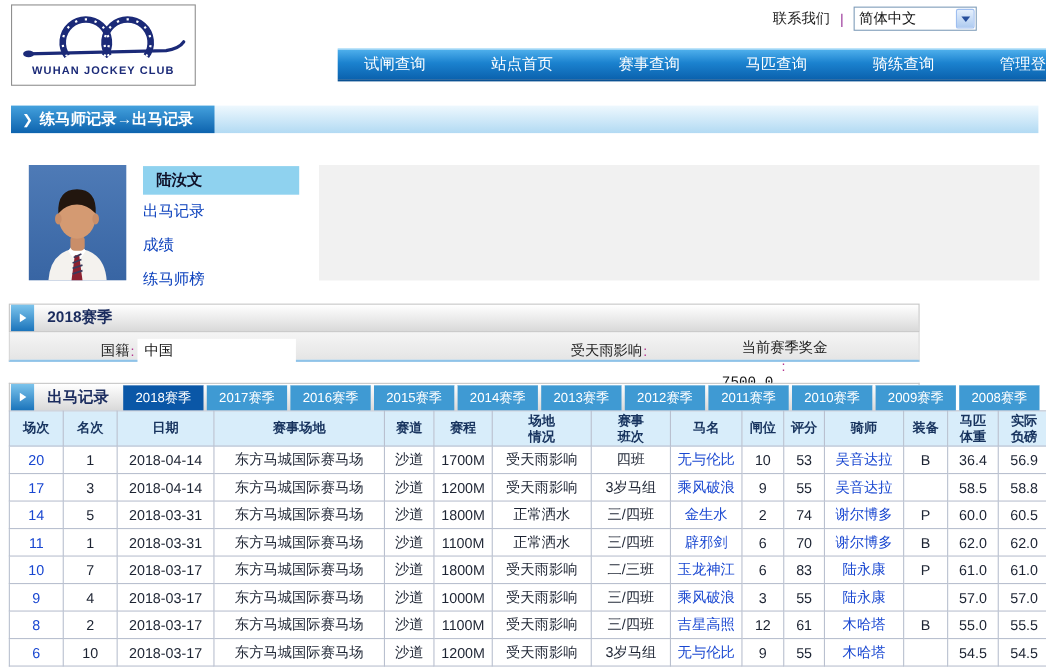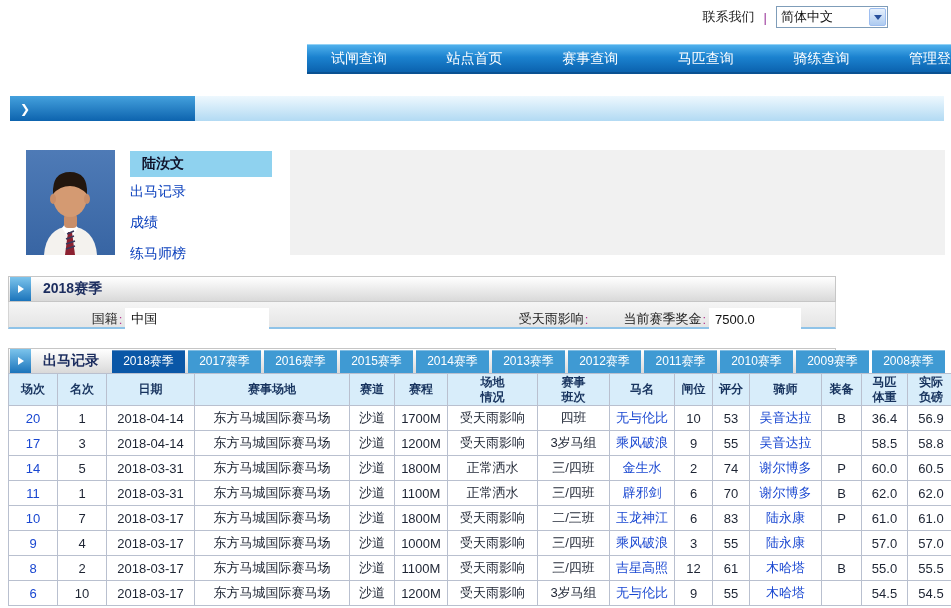--- a/index.html
+++ b/index.html
@@ -64,21 +64,21 @@
   .season-info { height:27px; background:linear-gradient(#f5f5f5,#e5e5e5);
     border-left:1px solid #d5d5d5; border-right:1px solid #d5d5d5; border-bottom:2px solid #8fc3e8;
     display:flex; align-items:center; }
   .field { display:flex; align-items:center; height:100%;margin-top:9px; }
   .field .lab { font-size:13px; color:#222; text-align:right; flex:1; white-space:nowrap; }
   .field .colon { font-size:13px; color:#b5368f; margin:0 3px 0 1px; }
   .field .cell { background:#fff; height:23px; display:flex; align-items:center;
     padding-left:6px; font-size:13px; color:#111; }
   .f0 { width:295px; } .f0 .cell { width:144px; }
   .f1 { width:365px; } .f1 .cell { width:167px; margin-right:23px; }
-  .f2 { width:276px; } .f2 .cell { width:92px; margin-right:34px; }
+  .f2 { width:276px;flex-direction:column; } .f2 .cell { width:92px; margin-right:34px;font-family:Liberation Mono, monospace; }
 
   
   .records { top:348px; }
   .rec-header { height:25px; background:linear-gradient(#ffffff,#d9d9d9);
     border:1px solid #c6c6c6; border-bottom:none; display:flex; align-items:center; position:relative; }
   .tabs { position:absolute; left:100px; top:1px; display:flex; }
   .tab { width:73px; height:23px; margin-left:3px; background:#3f9ad3;
     color:#fff; font-size:12px; display:flex; align-items:center; justify-content:center;
     cursor:pointer; box-shadow:inset 0 1px 0 rgba(255,255,255,.35); white-space:nowrap; }
   .tab.active { background:#0a57a7; }
@@ -90,20 +90,35 @@
     text-align:center; white-space:nowrap; overflow:hidden; padding:0 1px; }
   table.rec { border:1px solid #9fb0c8; }
   td .lnk { color:#1947d1; cursor:pointer; text-decoration:none; }
   th .wrap { display:inline-block; width:2.3em; }
 </style>
 </head>
 <body>
 
 <div class="page">
 
+  <div class="logo-box">
+    <svg width="150" height="48" viewBox="0 0 150 48">
+      <g fill="none" stroke="#1b2a78" stroke-width="6">
+        <path d="M42 38 A 21 21 0 1 1 76 38"></path>
+        <path d="M80 38 A 21 21 0 1 1 114 38"></path>
+      </g>
+      <g fill="none" stroke="#ffffff" stroke-width="2" stroke-dasharray="2 7">
+        <path d="M42 38 A 21 21 0 1 1 76 38"></path>
+        <path d="M80 38 A 21 21 0 1 1 114 38"></path>
+      </g>
+      <path d="M6 36 L132 33 Q 144 31 148 25" fill="none" stroke="#1b2a78" stroke-width="3" stroke-linecap="round"></path>
+      <ellipse cx="7" cy="36" rx="5" ry="3" fill="#1b2a78"></ellipse>
+    </svg>
+    <div class="logo-text">WUHAN JOCKEY CLUB</div>
+  </div>
 
   <div class="topbar">
     <a class="contact">联系我们</a>
     <span class="sep">|</span>
     <div class="select-box">
       <span class="val">简体中文</span>
       <span class="select-btn">
           <span class="tri"></span>
         </span>
     </div>
@@ -114,20 +129,21 @@
       <a class="nav-item">站点首页</a>
       <a class="nav-item">赛事查询</a>
       <a class="nav-item">马匹查询</a>
       <a class="nav-item">骑练查询</a>
       <a class="nav-item">管理登录</a>
     </div>
 
   <div class="breadcrumb">
     <div class="crumb-left">
       <span class="crumb-chevron">❯</span>
+      <span class="crumb-text">练马师记录→出马记录</span>
     </div>
   </div>
 
   <div class="gray-panel"></div>
   <div class="photo">
     <svg width="89" height="105" viewBox="0 0 89 105">
       <rect x="0" y="0" width="89" height="105" fill="#3e6cab"></rect>
       <rect x="0" y="0" width="89" height="105" fill="url(#g0)" opacity="0.25"></rect>
       <defs>
           <linearGradient id="g0" x1="0" y1="0" x2="0" y2="1">

